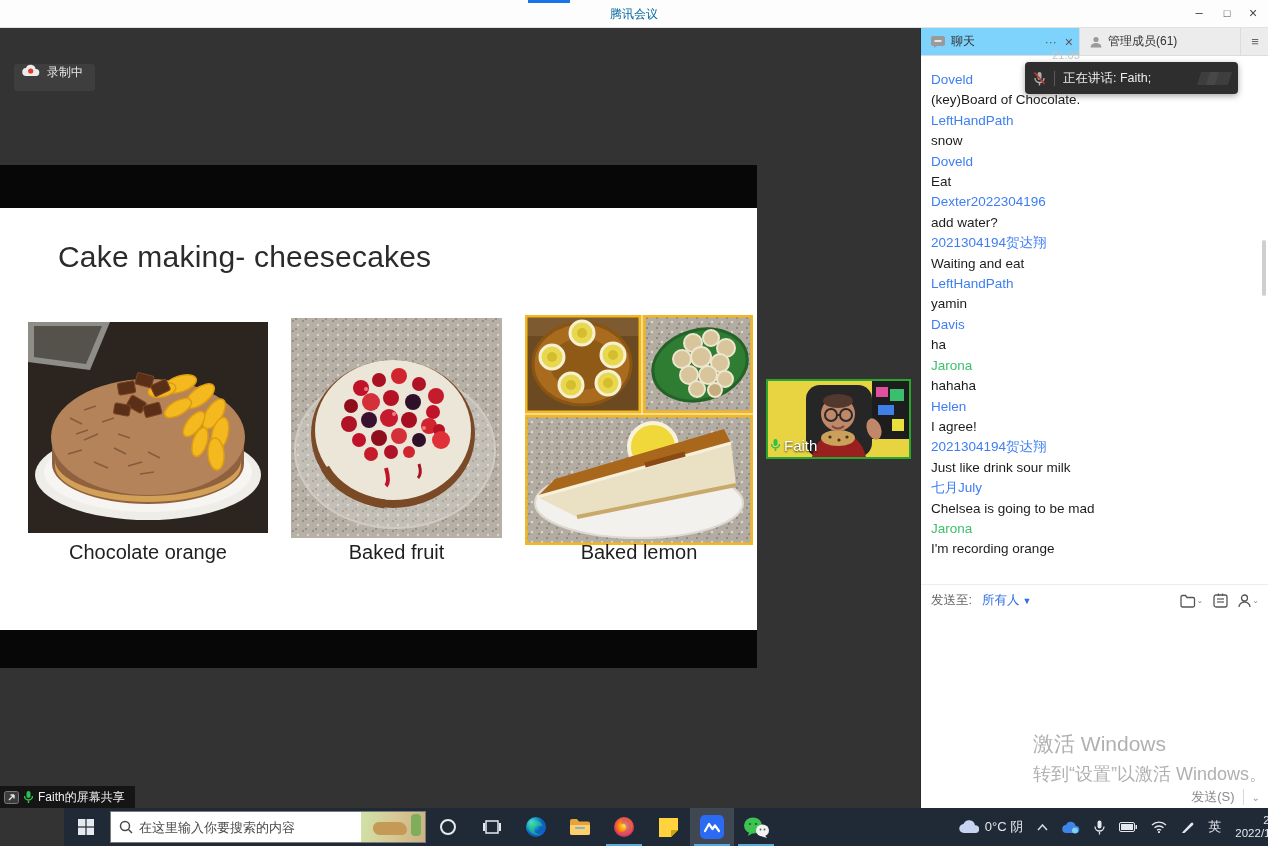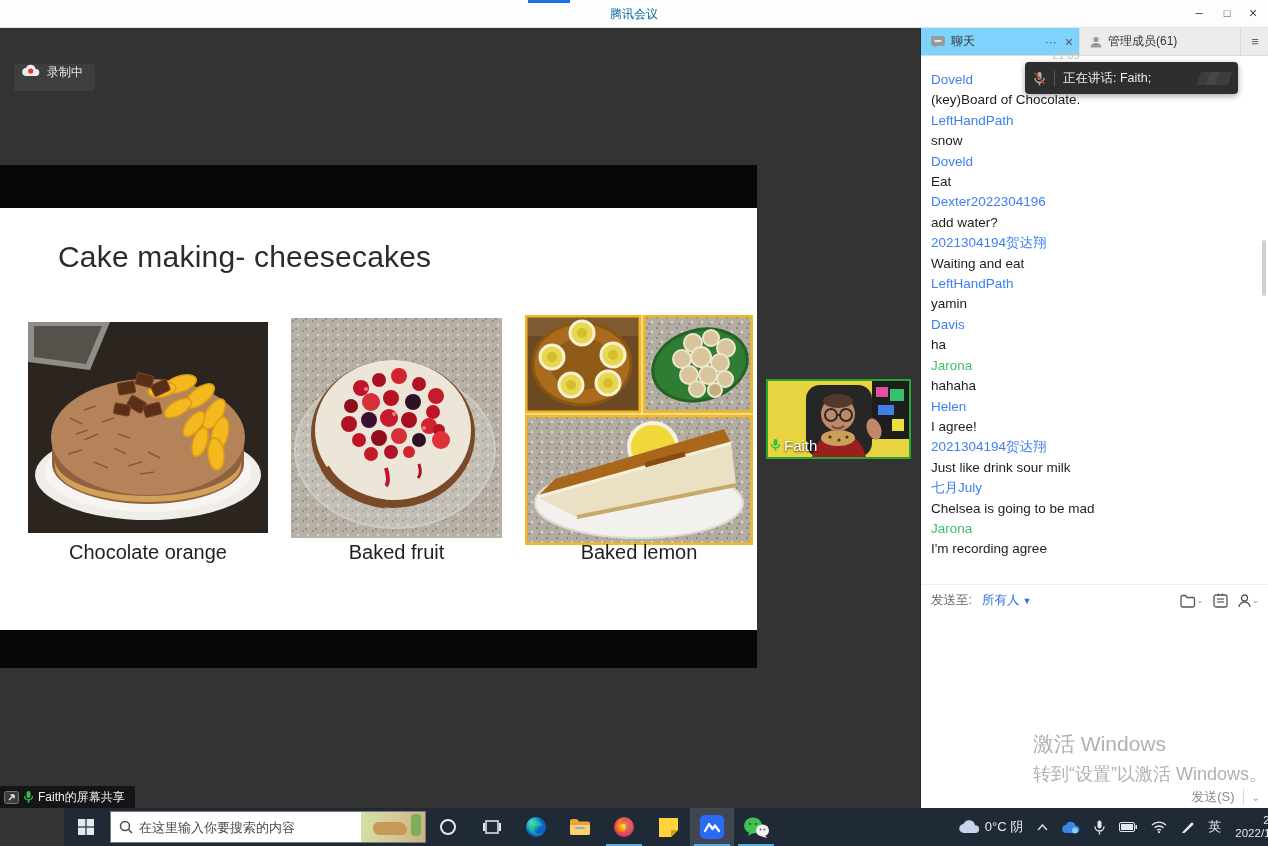--- a/index.html
+++ b/index.html
@@ -369,21 +369,21 @@
           <div class="msg-text">ha</div>
           <div class="msg-user u-green">Jarona</div>
           <div class="msg-text">hahaha</div>
           <div class="msg-user u-blue">Helen</div>
           <div class="msg-text">I agree!</div>
           <div class="msg-user u-blue">2021304194贺达翔</div>
           <div class="msg-text">Just like drink sour milk</div>
           <div class="msg-user u-blue">七月July</div>
           <div class="msg-text">Chelsea is going to be mad</div>
           <div class="msg-user u-green">Jarona</div>
-          <div class="msg-text">I'm recording agree</div>
+          <div class="msg-text">I'm recording orange</div>
         </div>
 
       <div class="chat-scrollthumb"></div>
 
       <div class="send-row">
         <span class="send-to-label">发送至:</span>
         <span class="send-to-sel">
           <span>所有人</span>
           <span class="send-caret">▼</span>
         </span>

